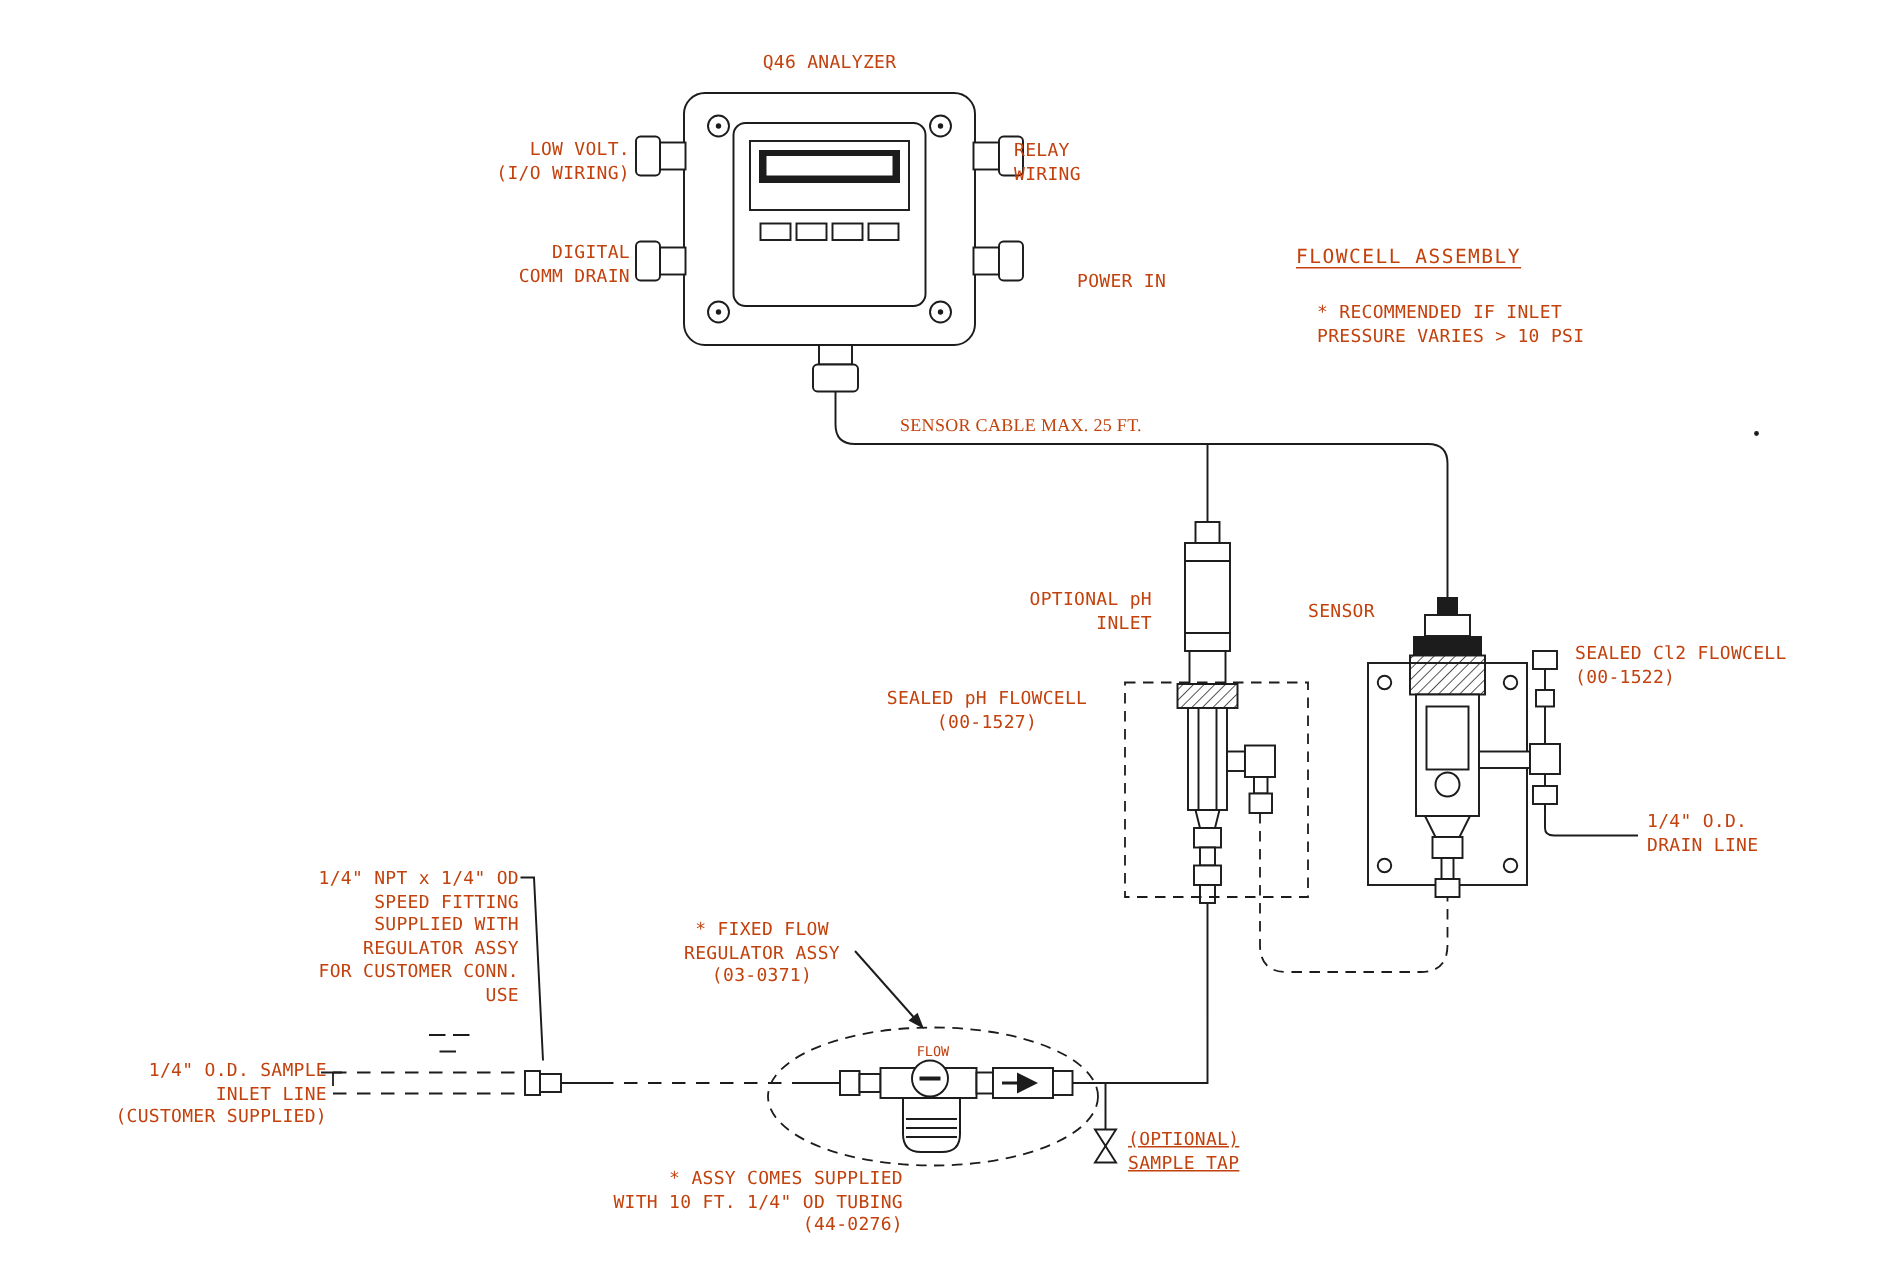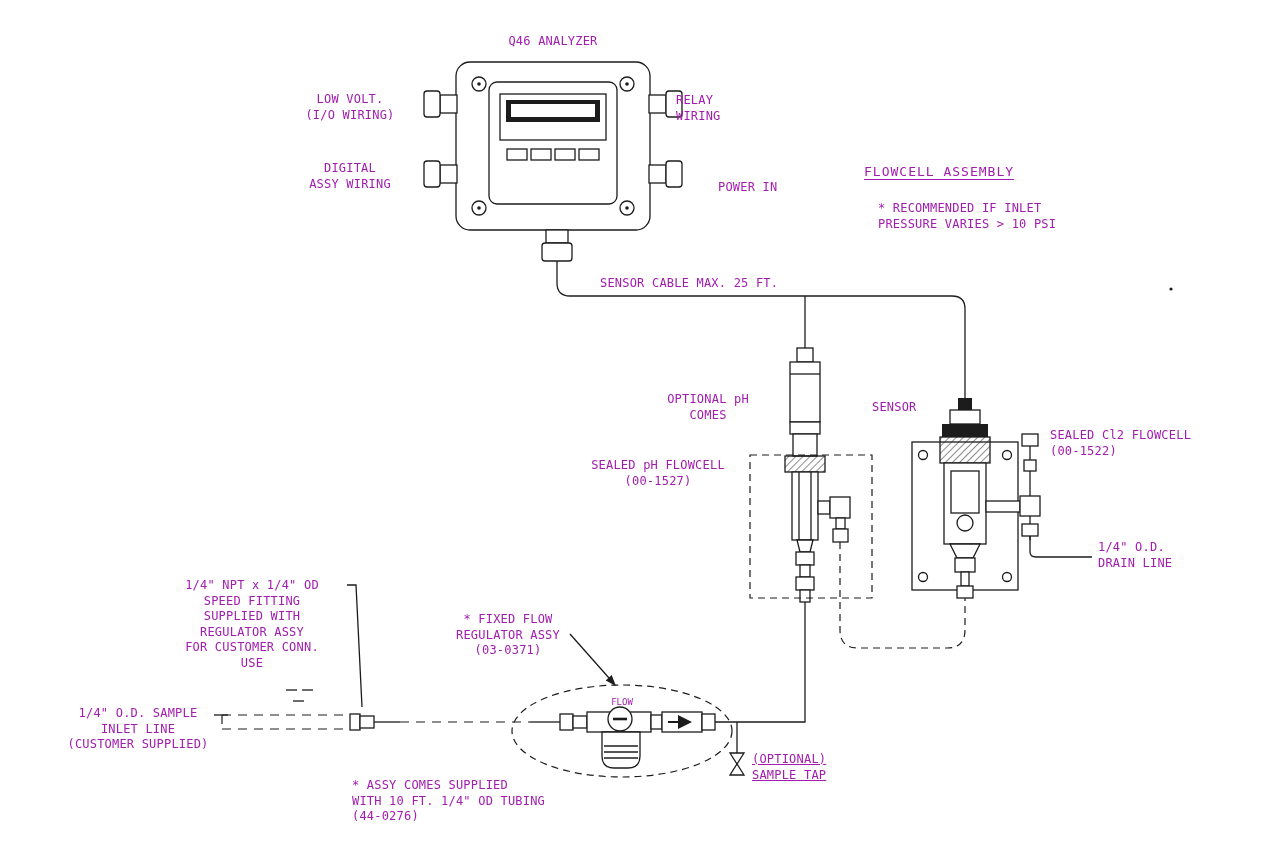--- a/index.html
+++ b/index.html
@@ -1,35 +1,35 @@
 <!DOCTYPE html>
 <html><head>
 <meta charset="utf-8">
 <title>Q46 Analyzer Flowcell Assembly Diagram</title>
 <style>
   html,body { margin:0; padding:0; background:#fff; }
   #canvas {
     position:relative; width:1262px; height:847px; background:#ffffff;
     overflow:hidden;
     font-family:"DejaVu Sans Mono","Liberation Mono",monospace;
-    color:#a21caf;
+    color:#c2410c;
   }
   svg { position:absolute; left:0; top:0; }
   .s   { fill:none;  stroke:#1c1c1c; stroke-width:1.3; }
   .sf  { fill:#ffffff; stroke:#1c1c1c; stroke-width:1.3; }
   .blk { fill:#1c1c1c; stroke:none; }
   .wht { fill:#ffffff; stroke:none; }
   .dash     { fill:none; stroke:#1c1c1c; stroke-width:1.2; stroke-dasharray:7 5; }
   .dashline { fill:none; stroke:#1c1c1c; stroke-width:1.2; stroke-dasharray:9 7; }
   .lbl {
     position:absolute;
     font-size:12px; line-height:1.3; letter-spacing:0.2px;
     white-space:pre-line;
   }
-  .ta-r { text-align:center; }
+  .ta-r { text-align:right; }
   .ta-c { text-align:center; }
   .heading {
     font-size:13px; letter-spacing:1px;
     text-decoration:underline; text-underline-offset:3px;
   }
   .tiny { font-size:9px; letter-spacing:0; }
 </style>
 </head>
 <body>
 
@@ -189,49 +189,49 @@
       <polygon class="blk" points="616,686 605.7,680.4 611.7,675.1"></polygon>
     </g>
 
     <circle class="blk" cx="1171" cy="289" r="1.6"></circle>
   </svg>
 
   <div class="lbl ta-c" style="left:455px; top:34px;  width:196px;">Q46 ANALYZER</div>
   <div class="lbl ta-r" style="left:280px; top:92px;  width:140px;">LOW VOLT.
 (I/O WIRING)</div>
   <div class="lbl ta-r" style="left:280px; top:161px; width:140px;">DIGITAL
-ASSY WIRING</div>
+COMM DRAIN</div>
   <div class="lbl" style="left:676px; top:93px;  width:110px;">RELAY
 WIRING</div>
   <div class="lbl" style="left:718px; top:166px; width:110px;margin-top:14px;">POWER IN</div>
   <div class="lbl heading" style="left:864px; top:164px;">FLOWCELL ASSEMBLY</div>
   <div class="lbl" style="left:878px; top:201px; width:250px;">* RECOMMENDED IF INLET
 PRESSURE VARIES &gt; 10 PSI</div>
-  <div class="lbl" style="left:600px; top:276px; width:220px;">SENSOR CABLE MAX. 25 FT.</div>
+  <div class="lbl" style="left:600px; top:276px; width:220px;font-family:Liberation Serif, serif;">SENSOR CABLE MAX. 25 FT.</div>
   <div class="lbl ta-r" style="left:648px; top:392px; width:120px;">OPTIONAL pH
-COMES</div>
+INLET</div>
   <div class="lbl" style="left:872px; top:400px; width:60px;">SENSOR</div>
   <div class="lbl ta-c" style="left:570px; top:458px; width:176px;">SEALED pH FLOWCELL
 (00-1527)</div>
   <div class="lbl" style="left:1050px;top:428px; width:165px;">SEALED Cl2 FLOWCELL
 (00-1522)</div>
   <div class="lbl" style="left:1098px;top:540px; width:110px;">1/4" O.D.
 DRAIN LINE</div>
   <div class="lbl ta-r" style="left:158px; top:578px; width:188px;">1/4" NPT x 1/4" OD
 SPEED FITTING
 SUPPLIED WITH
 REGULATOR ASSY
 FOR CUSTOMER CONN.
 USE</div>
   <div class="lbl ta-r" style="left:58px;  top:706px; width:160px;">1/4" O.D. SAMPLE
 INLET LINE
 (CUSTOMER SUPPLIED)</div>
   <div class="lbl ta-c" style="left:438px; top:612px; width:140px;">* FIXED FLOW
 REGULATOR ASSY
 (03-0371)</div>
-  <div class="lbl" style="left:352px; top:778px; width:250px;">* ASSY COMES SUPPLIED
+  <div class="lbl" style="left:352px; top:778px; width:250px;text-align:right;">* ASSY COMES SUPPLIED
 WITH 10 FT. 1/4" OD TUBING
 (44-0276)</div>
   <div class="lbl" style="left:752px; top:752px; width:110px;text-decoration:underline;">(OPTIONAL)
 SAMPLE TAP</div>
   <div class="lbl tiny ta-c" style="left:598px; top:697px; width:48px;">FLOW</div>
 
 </div>
 
 </body></html>

